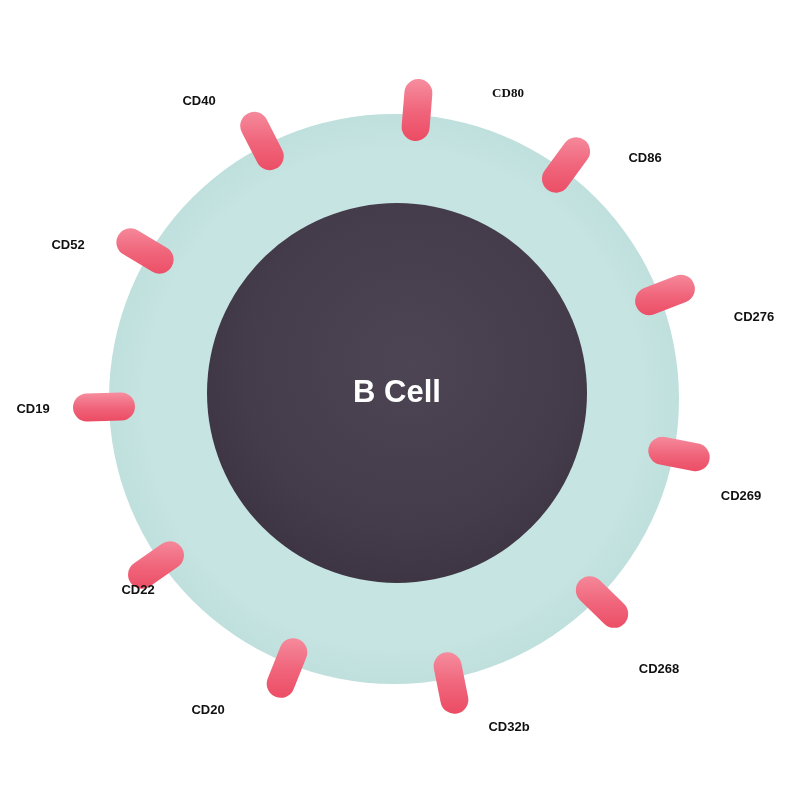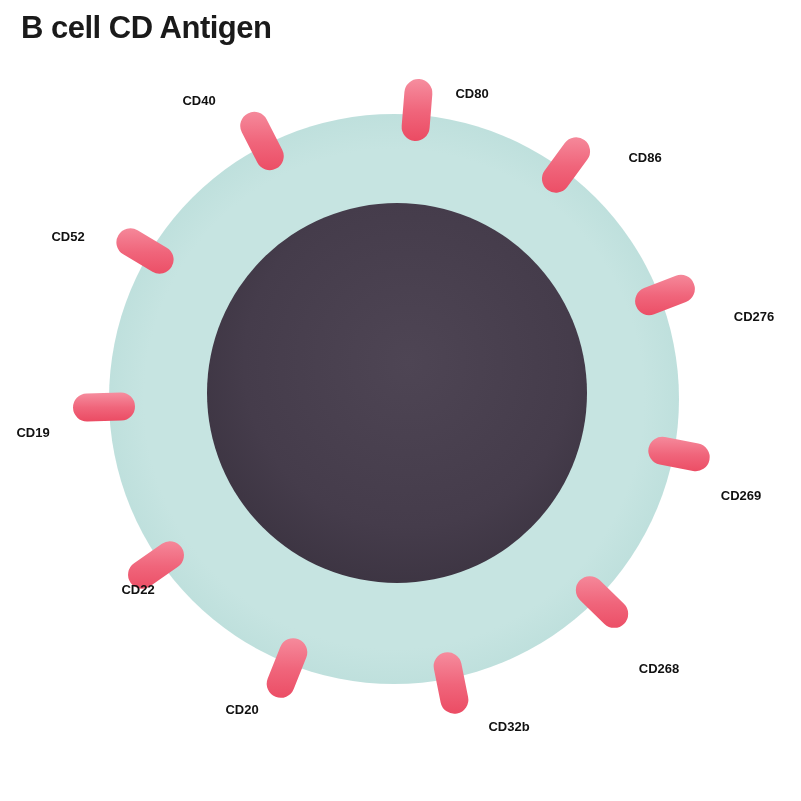--- a/index.html
+++ b/index.html
@@ -64,42 +64,42 @@
     font-size: 13px;
     font-weight: 700;
     color: var(--label-color, #111111);
     white-space: nowrap;
   }
 </style>
 </head>
 <body>
 
 <div class="page" style="--background: #ffffff; --membrane-inner: #c6e4e1; --membrane-outer: #a6d2ce; --cell-center: #4e4554; --cell-mid: #453c4b; --cell-edge: #332c38; --antigen-dark: #eb4a62; --antigen-mid: #f0657b; --antigen-light: #f68fa0; --label-color: #111111; --cell-label-color: #ffffff;">
-  <h1 class="title">B cell CD Antigen</h1>
   <div class="diagram">
     <div class="membrane" id="membrane" style="left: 109px; top: 114px; height: 570px; width: 570px;"></div>
     <div class="nucleus" id="nucleus" style="left: 207px; top: 203px; height: 380px; width: 380px;"></div>
+    <div class="cell-label" id="cellLabel" style="left: 397px; top: 392px;">B Cell</div>
     <div id="antigens">
         <div class="antigen-rod" style="width: 28px; height: 62px; left: 403.258px; top: 78.9341px; transform: rotate(4.6deg); background: linear-gradient(-4.6deg, rgb(235, 74, 98) 0%, rgb(240, 101, 123) 48%, rgb(246, 143, 160) 100%);"></div>
-        <div class="antigen-label" style="left: 472px; top: 93px;">CD80</div>
+        <div class="antigen-label" style="left: 508px; top: 93px; font-family: Liberation Serif, serif;">CD80</div>
         <div class="antigen-rod" style="width: 28px; height: 62px; left: 551.684px; top: 134.281px; transform: rotate(36.3deg); background: linear-gradient(-36.3deg, rgb(235, 74, 98) 0%, rgb(240, 101, 123) 48%, rgb(246, 143, 160) 100%);"></div>
         <div class="antigen-label" style="left: 637px; top: 157px; margin-left: 8px;">CD86</div>
         <div class="antigen-rod" style="width: 28px; height: 62px; left: 650.738px; top: 264.073px; transform: rotate(69deg); background: linear-gradient(-69deg, rgb(235, 74, 98) 0%, rgb(240, 101, 123) 48%, rgb(246, 143, 160) 100%);"></div>
         <div class="antigen-label" style="left: 754px; top: 316px;">CD276</div>
         <div class="antigen-rod" style="width: 28px; height: 62px; left: 664.672px; top: 423.335px; transform: rotate(101deg); background: linear-gradient(-101deg, rgb(235, 74, 98) 0%, rgb(240, 101, 123) 48%, rgb(246, 143, 160) 100%);"></div>
         <div class="antigen-label" style="left: 741px; top: 495px;">CD269</div>
         <div class="antigen-rod" style="width: 28px; height: 62px; left: 587.551px; top: 570.54px; transform: rotate(134.3deg); background: linear-gradient(-134.3deg, rgb(235, 74, 98) 0%, rgb(240, 101, 123) 48%, rgb(246, 143, 160) 100%);"></div>
         <div class="antigen-label" style="left: 659px; top: 668px;">CD268</div>
         <div class="antigen-rod" style="width: 28px; height: 62px; left: 437.321px; top: 652.279px; transform: rotate(168.6deg); background: linear-gradient(-168.6deg, rgb(235, 74, 98) 0%, rgb(240, 101, 123) 48%, rgb(246, 143, 160) 100%);"></div>
         <div class="antigen-label" style="left: 509px; top: 726px;">CD32b</div>
         <div class="antigen-rod" style="width: 28px; height: 62px; left: 272.773px; top: 637.448px; transform: rotate(201.7deg); background: linear-gradient(-201.7deg, rgb(235, 74, 98) 0%, rgb(240, 101, 123) 48%, rgb(246, 143, 160) 100%);"></div>
-        <div class="antigen-label" style="left: 242px; top: 709px;">CD20</div>
+        <div class="antigen-label" style="left: 208px; top: 709px;">CD20</div>
         <div class="antigen-rod" style="width: 28px; height: 62px; left: 142.156px; top: 533.922px; transform: rotate(235.1deg); background: linear-gradient(-235.1deg, rgb(235, 74, 98) 0%, rgb(240, 101, 123) 48%, rgb(246, 143, 160) 100%);"></div>
         <div class="antigen-label" style="left: 90px; top: 589px; margin-left: 48px;">CD22</div>
         <div class="antigen-rod" style="width: 28px; height: 62px; left: 90.1131px; top: 376.097px; transform: rotate(268.4deg); background: linear-gradient(-268.4deg, rgb(235, 74, 98) 0%, rgb(240, 101, 123) 48%, rgb(246, 143, 160) 100%);"></div>
-        <div class="antigen-label" style="left: 33px; top: 432px;">CD19</div>
+        <div class="antigen-label" style="left: 33px; top: 408px;">CD19</div>
         <div class="antigen-rod" style="width: 28px; height: 62px; left: 130.902px; top: 219.508px; transform: rotate(300.8deg); background: linear-gradient(-300.8deg, rgb(235, 74, 98) 0%, rgb(240, 101, 123) 48%, rgb(246, 143, 160) 100%);"></div>
-        <div class="antigen-label" style="left: 68px; top: 236px;">CD52</div>
+        <div class="antigen-label" style="left: 68px; top: 244px;">CD52</div>
         <div class="antigen-rod" style="width: 28px; height: 62px; left: 247.892px; top: 109.838px; transform: rotate(332.9deg); background: linear-gradient(-332.9deg, rgb(235, 74, 98) 0%, rgb(240, 101, 123) 48%, rgb(246, 143, 160) 100%);"></div>
         <div class="antigen-label" style="left: 199px; top: 100px;">CD40</div>
       </div>
   </div>
 </div>
 
 </body></html>

